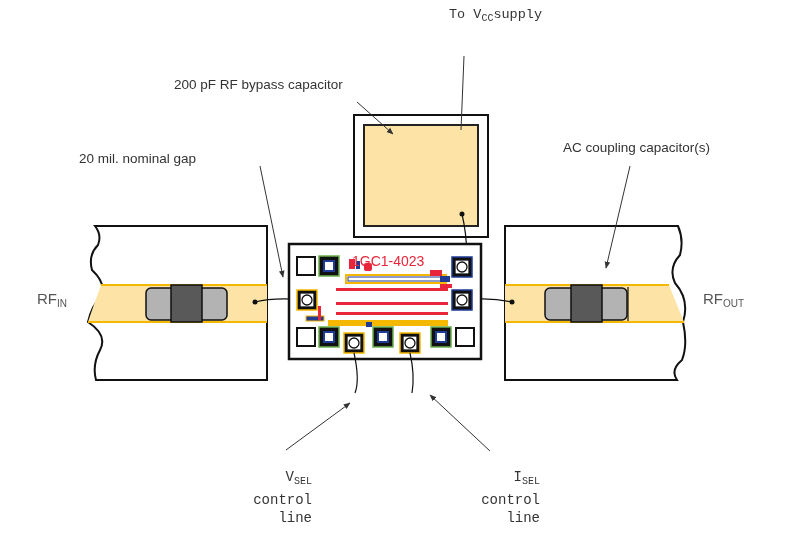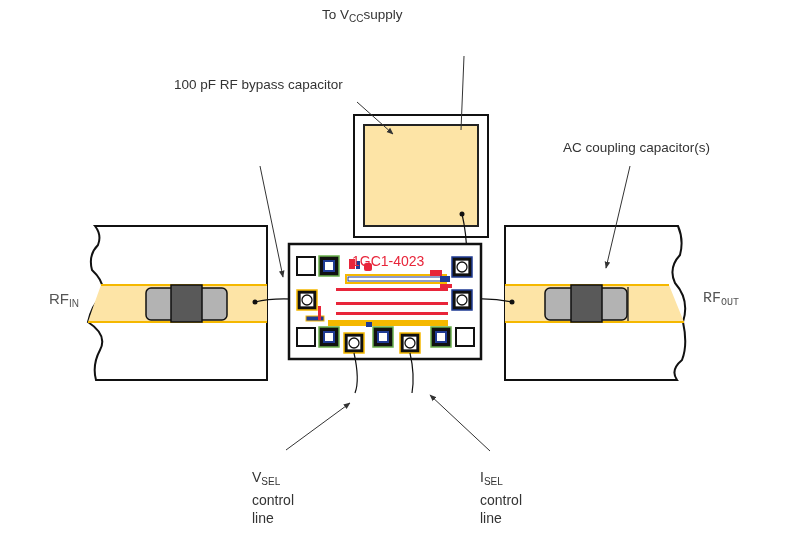--- a/index.html
+++ b/index.html
@@ -1,21 +1,21 @@
 <!DOCTYPE html>
 <html><head>
 <meta charset="utf-8">
 <style>
   html, body { margin:0; padding:0; background:#ffffff; }
   body { width:800px; height:533px; position:relative; overflow:hidden;
          font-family:"Liberation Sans", sans-serif; color:#333333; }
   svg { position:absolute; left:0; top:0; }
   .lbl { position:absolute; font-size:13.5px; color:#333; line-height:18px; white-space:nowrap; }
   .lbl sub { font-size:10px; vertical-align:-3px; }
-  .center { text-align:left; }
+  .center { text-align:right;font-family:Liberation Mono, monospace; }
   .rf { color:#555; font-size:15px; }
 </style>
 </head>
 <body>
 
 <svg width="800" height="533" viewBox="0 0 800 533">
   <defs>
     <marker id="arr" viewBox="0 0 10 10" refX="9" refY="5" markerWidth="7" markerHeight="7" orient="auto">
       <path d="M0,1 L10,5 L0,9 z" fill="#333"></path>
     </marker>
@@ -123,30 +123,31 @@
   <line x1="286" y1="450" x2="350" y2="403" stroke="#333" stroke-width="1" marker-end="url(#arr)"></line>
   <line x1="490" y1="451" x2="430" y2="395" stroke="#333" stroke-width="1" marker-end="url(#arr)"></line>
 </svg>
 
 <div class="lbl" style="left:352px;top:252px;font-size:14px;color:#e8253a;">1GC1-4023</div>
 
 <div class="lbl center" style="left:322px;top:6px;width:220px;">
   <div><span>To V</span><sub>CC</sub><span>supply</span></div>
 </div>
 
-<div class="lbl" style="left:174px;top:76px;">100 pF RF bypass capacitor</div>
+<div class="lbl" style="left:174px;top:76px;">200 pF RF bypass capacitor</div>
 
 <div class="lbl" style="left:79px;top:150px;">
+  <div>20 mil. nominal gap</div>
 </div>
 
 <div class="lbl" style="left:563px;top:139px;">AC coupling capacitor(s)</div>
 
-<div class="lbl rf" style="left:49px;top:290px;text-align:right;"><span>RF</span><sub>IN</sub></div>
+<div class="lbl rf" style="left:37px;top:290px;text-align:right;"><span>RF</span><sub>IN</sub></div>
 
-<div class="lbl rf" style="left:703px;top:290px;font-family:Liberation Mono, monospace;"><span>RF</span><sub>OUT</sub></div>
+<div class="lbl rf" style="left:703px;top:290px;"><span>RF</span><sub>OUT</sub></div>
 
 <div class="lbl center" style="left:252px;top:468px;width:60px;font-size:14px;">
   <div><span>V</span><sub>SEL</sub></div>
   <div>control</div>
   <div>line</div>
 </div>
 
 <div class="lbl center" style="left:480px;top:468px;width:60px;font-size:14px;">
   <div><span>I</span><sub>SEL</sub></div>
   <div>control</div>

